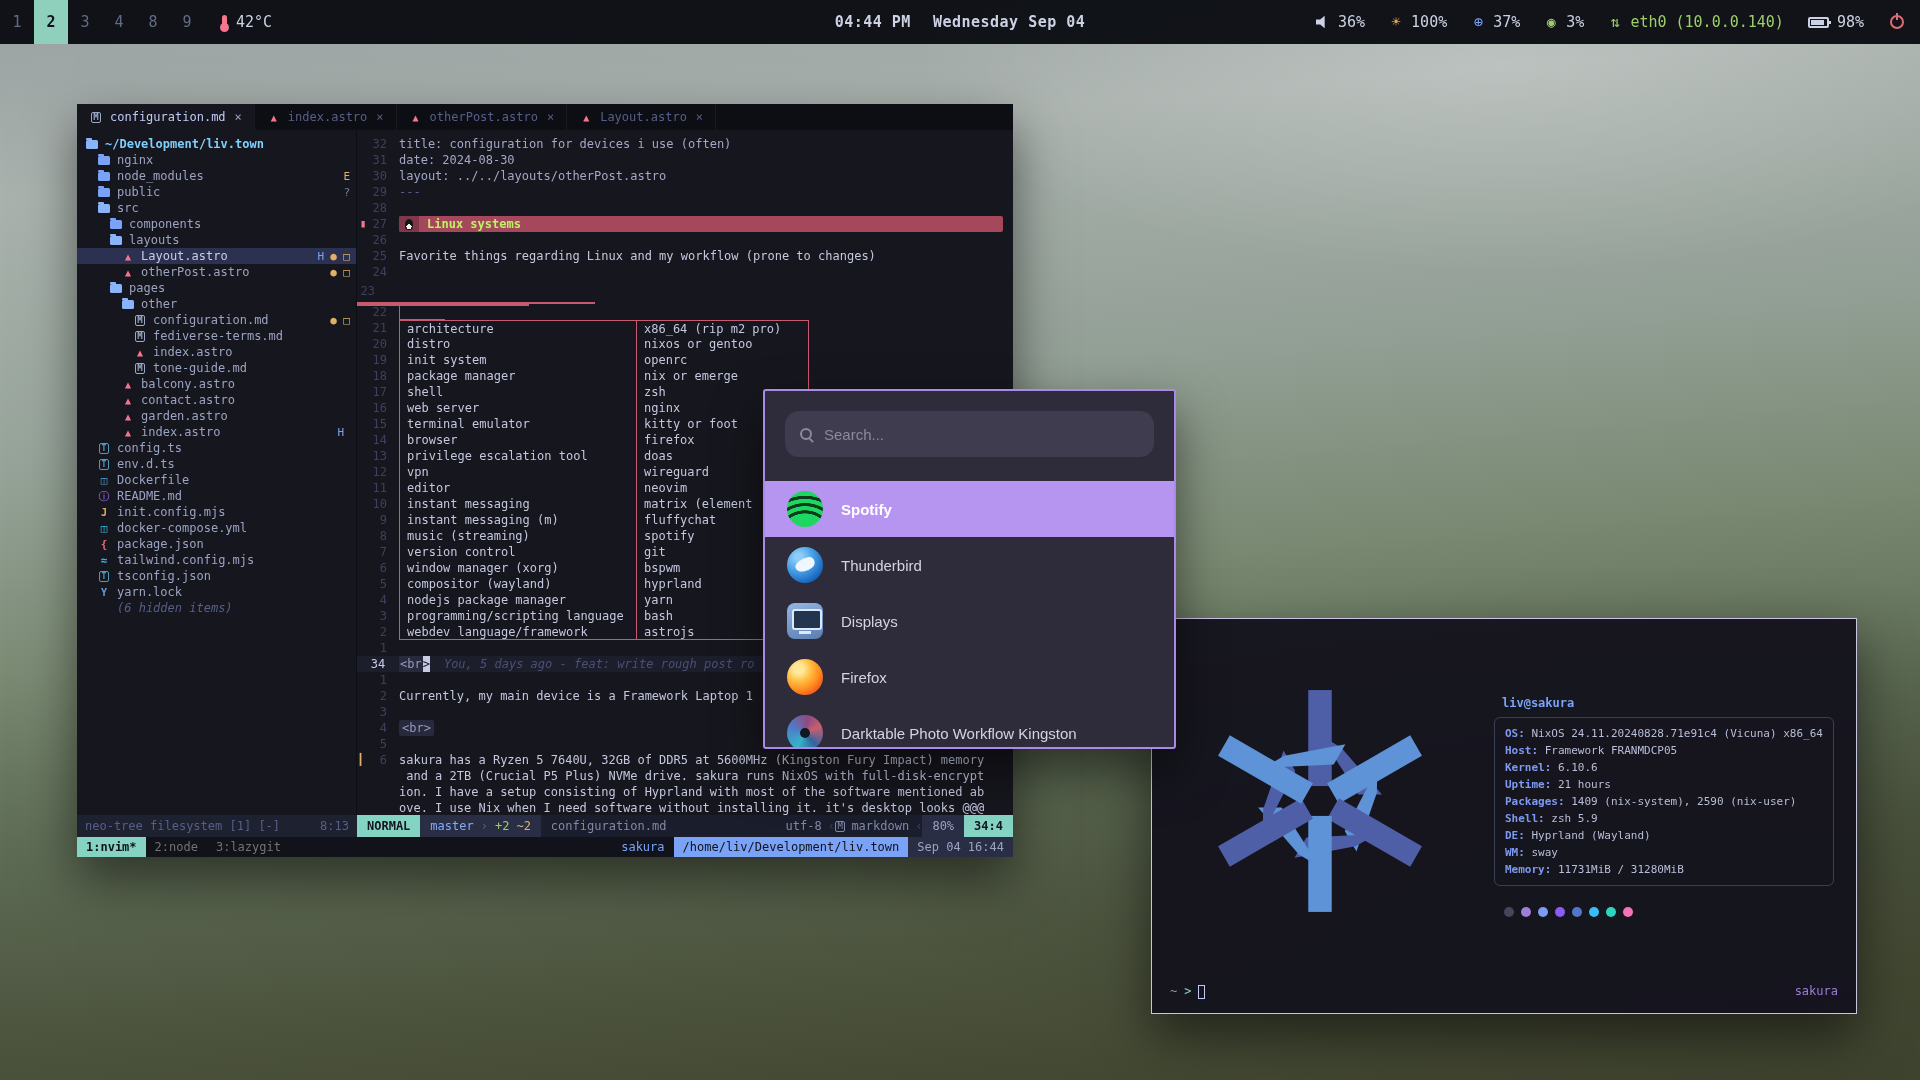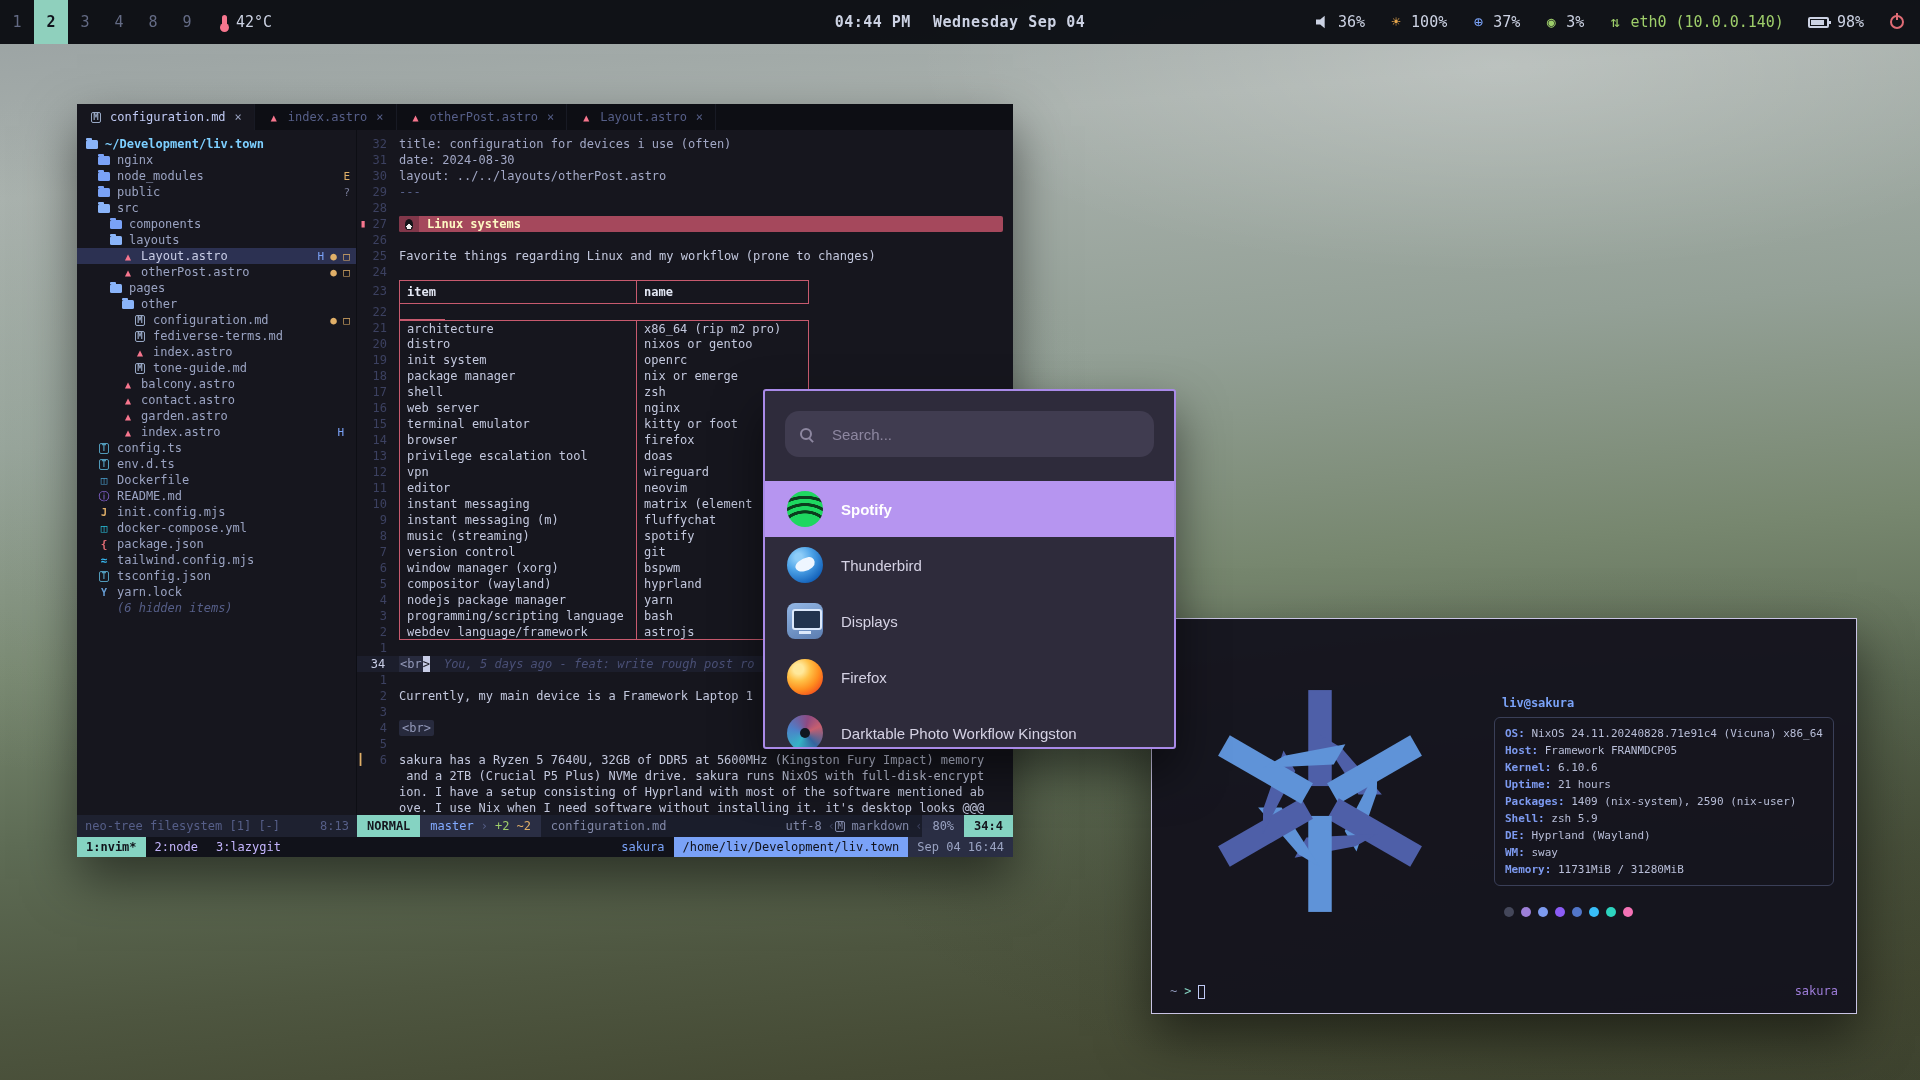--- a/index.html
+++ b/index.html
@@ -81,30 +81,30 @@
   .etext{ color:#b9bfd8; overflow:hidden; }
   .erow.fm .etext{ color:#a2a8c6; }
   .erow.dim .etext{ color:#565f89; }
   .erow.text .etext{ color:#c3c8de; }
   .erow.tag .etext{ background:#272a3d; color:#9298b8; padding:0 3px; border-radius:2px; flex:none; }
   .erow .cell,.erow .hpill,.erow .curseg,.erow .blame{ display:none; }
   .cell{ padding-left:7px; overflow:hidden; color:#c3c8de; }
   .c1{ width:238px; border-left:1px solid #c75a6e; border-right:1px solid #c75a6e; }
   .c2{ width:172px; border-right:1px solid #c75a6e; }
   .erow.trow .cell,.erow.thead .cell{ display:block; }
-  .erow.thead{ height:24px; line-height:22px; }
+  .erow.thead{ height:24px; line-height:22px;flex-direction:column; }
   .erow.thead .cell{ border-top:1px solid #c75a6e; border-bottom:1px solid #c75a6e; color:#e3e7f4; font-weight:bold; }
   .erow.tfirst .cell{ border-top:1px solid #c75a6e; }
   .erow.tlast .cell{ border-bottom:1px solid #c75a6e; }
   .erow.tgap .c1{ display:block; width:46px; border-left:1px solid #c75a6e; border-bottom:1px solid #c75a6e; border-right:none; }
   .erow.heading .hpill{ display:flex; flex:1; margin-right:10px; background:#a5485c; border-radius:2px; align-items:center; gap:8px; }
   .hicon{ width:20px; align-self:stretch; background:#81374a; display:flex; align-items:center; justify-content:center; border-radius:2px 0 0 2px; }
   .hicon::before{ content:""; width:8px; height:11px; border-radius:50% 50% 42% 42%;
     background:radial-gradient(ellipse 55% 40% at 50% 70%, #f2f2f2 0 58%, transparent 60%), #141419; }
-  .htext{ color:#fef9c3; font-weight:bold; }
+  .htext{ color:#bef264; font-weight:bold; }
   .erow.cursorline{ background:#1c1e2c; }
   .erow.cursorline .lnum{ color:#c8cde6;text-align:center; }
   .erow.cursorline .curseg{ display:inline-flex; }
   .erow.cursorline .blame{ display:inline; color:#4a5077; font-style:italic; margin-left:14px; }
   .chip{ background:#272a3d; color:#9298b8; padding:0 1px; }
   .cursor{ background:#c8cde6; color:#16161e; }
 
   .statusline{ height:22px; flex:none; display:flex; font-size:12px; line-height:22px; }
   .tree-status{ width:280px; flex:none; background:#1e2130; color:#565f89; display:flex; padding:0 8px; }
   .tree-status .right{ margin-left:auto; }
@@ -118,31 +118,31 @@
   .seg.git .tilde{ color:#e0af68; }
   .seg.file{ color:#8188a8; }
   .status-spacer{ flex:1; }
   .seg.plain{ color:#8188a8; padding:0 6px; }
   .ssep{ color:#3d425e; }
   .seg.pct{ background:#2a2e44; color:#9aa3c2; }
   .seg.pos{ background:#85d3c2; color:#15161e; font-weight:bold; }
   .mini-md{ font-size:9px; line-height:9px; border:1px solid #8188a8; color:#8188a8; border-radius:2px; padding:0 1.5px; align-self:center; }
 
   .tmuxbar{ height:20px; flex:none; background:#11121a; display:flex; align-items:stretch; font-size:12px; line-height:20px; }
-  .twin{ padding:0 9px; color:#c4b5fd; cursor:pointer; }
+  .twin{ padding:0 9px; color:#737373; cursor:pointer; }
   .twin.active{ background:#85d3c2; color:#11121a; font-weight:bold; }
   .tmux-spacer{ flex:1; }
   .thost{ color:#7aa2f7; padding:0 9px; }
   .tpath{ background:#7aa2f7; color:#11121a; padding:0 9px; }
   .ttime{ background:#2a2e44; color:#9aa3c2; padding:0 9px; }
 
   
   .launcher{ left:763px; top:389px; width:413px; height:360px; background:#2e2b3b; border:2px solid #a98ae8;
     border-radius:3px; z-index:40; overflow:hidden; font-family:"Liberation Sans","DejaVu Sans",sans-serif; }
-  .searchbox{ margin:20px 20px 0; height:46px; background:#403c50; border-radius:14px; display:flex; align-items:center; padding:0 15px; gap:20px; }
+  .searchbox{ margin:20px 20px 0; height:46px; background:#403c50; border-radius:14px; display:flex; align-items:center; padding:0 15px; gap:12px; }
   .mag{ width:12px; height:12px; border:2px solid #8d87a0; border-radius:50%; position:relative; flex:none; }
   .mag::after{ content:""; position:absolute; width:2px; height:6px; background:#8d87a0; right:-2px; bottom:-5px; transform:rotate(-45deg); }
   .search-input{ background:transparent; border:none; outline:none; color:#cfcbe0; font-size:15px; width:100%;
     font-family:"Liberation Sans","DejaVu Sans",sans-serif; }
   .search-input::placeholder{ color:#8d87a0; }
   .app-list{ margin-top:24px; }
   .app-item{ height:56px; display:flex; align-items:center; gap:18px; padding-left:22px; cursor:pointer; }
   .app-item.selected{ background:#b695f0; }
   .alabel{ color:#d5d2e4; font-size:15px; }
   .app-item.selected .alabel{ color:#ffffff; font-weight:bold; }

